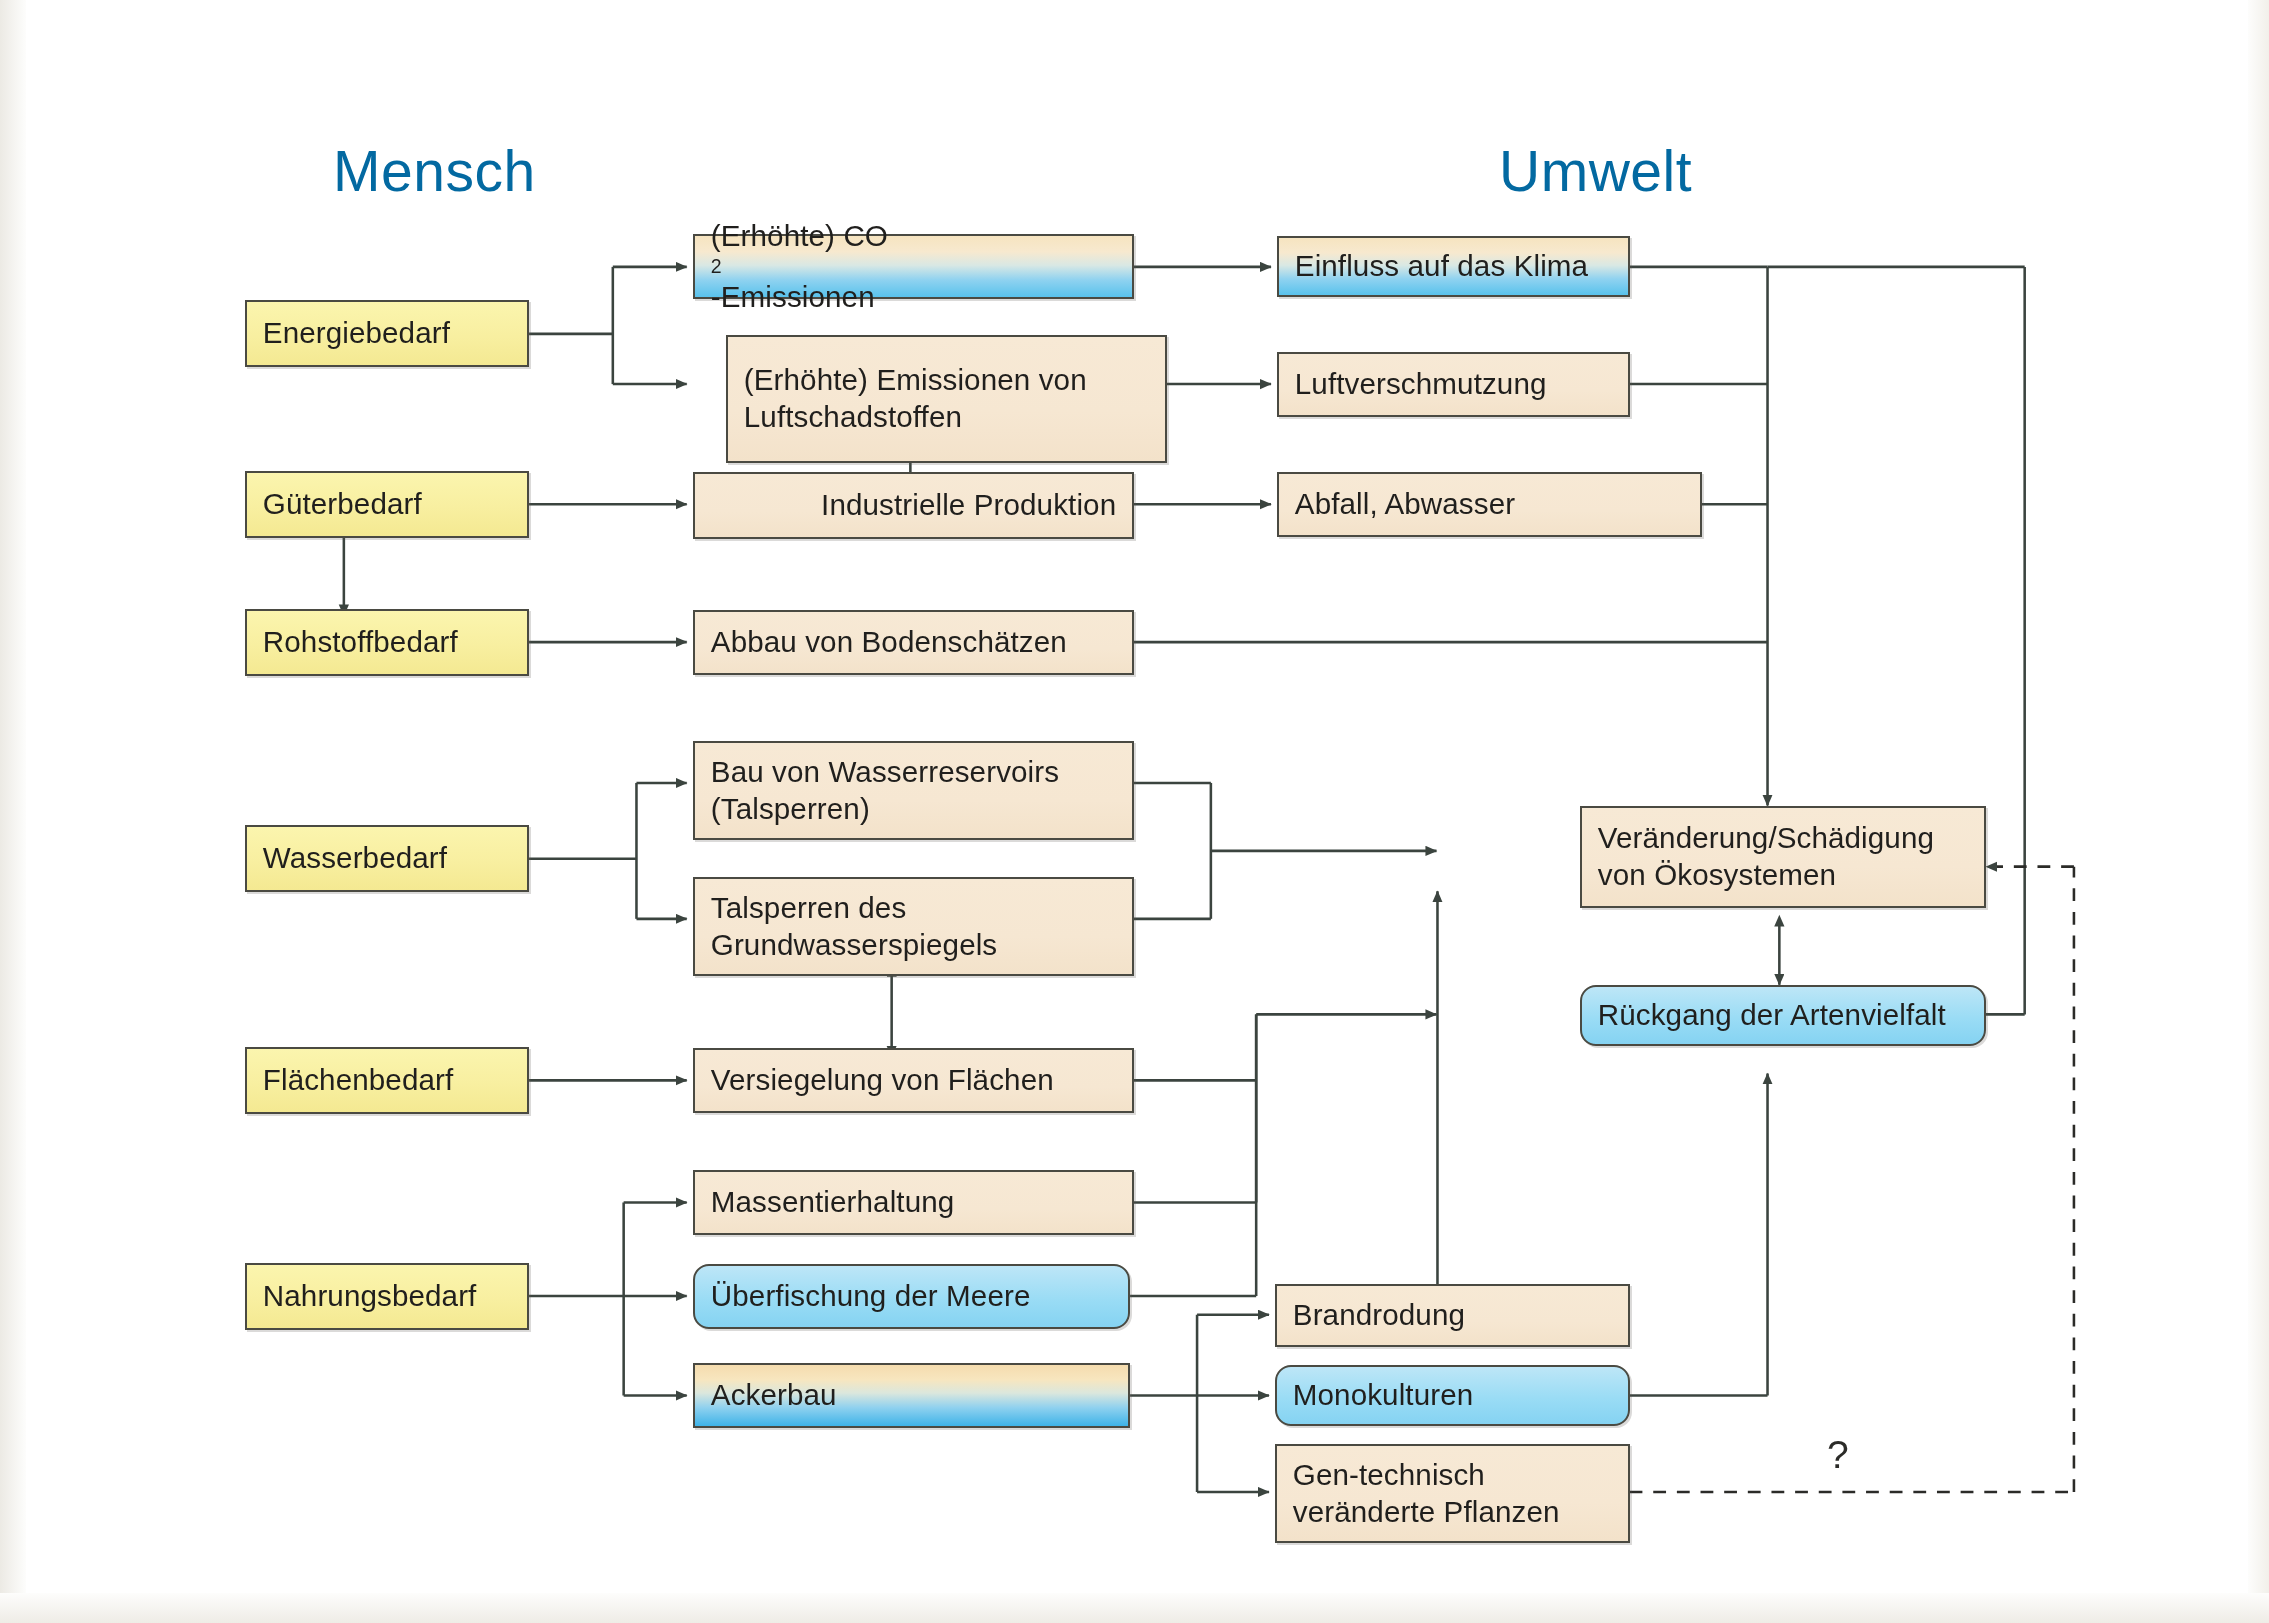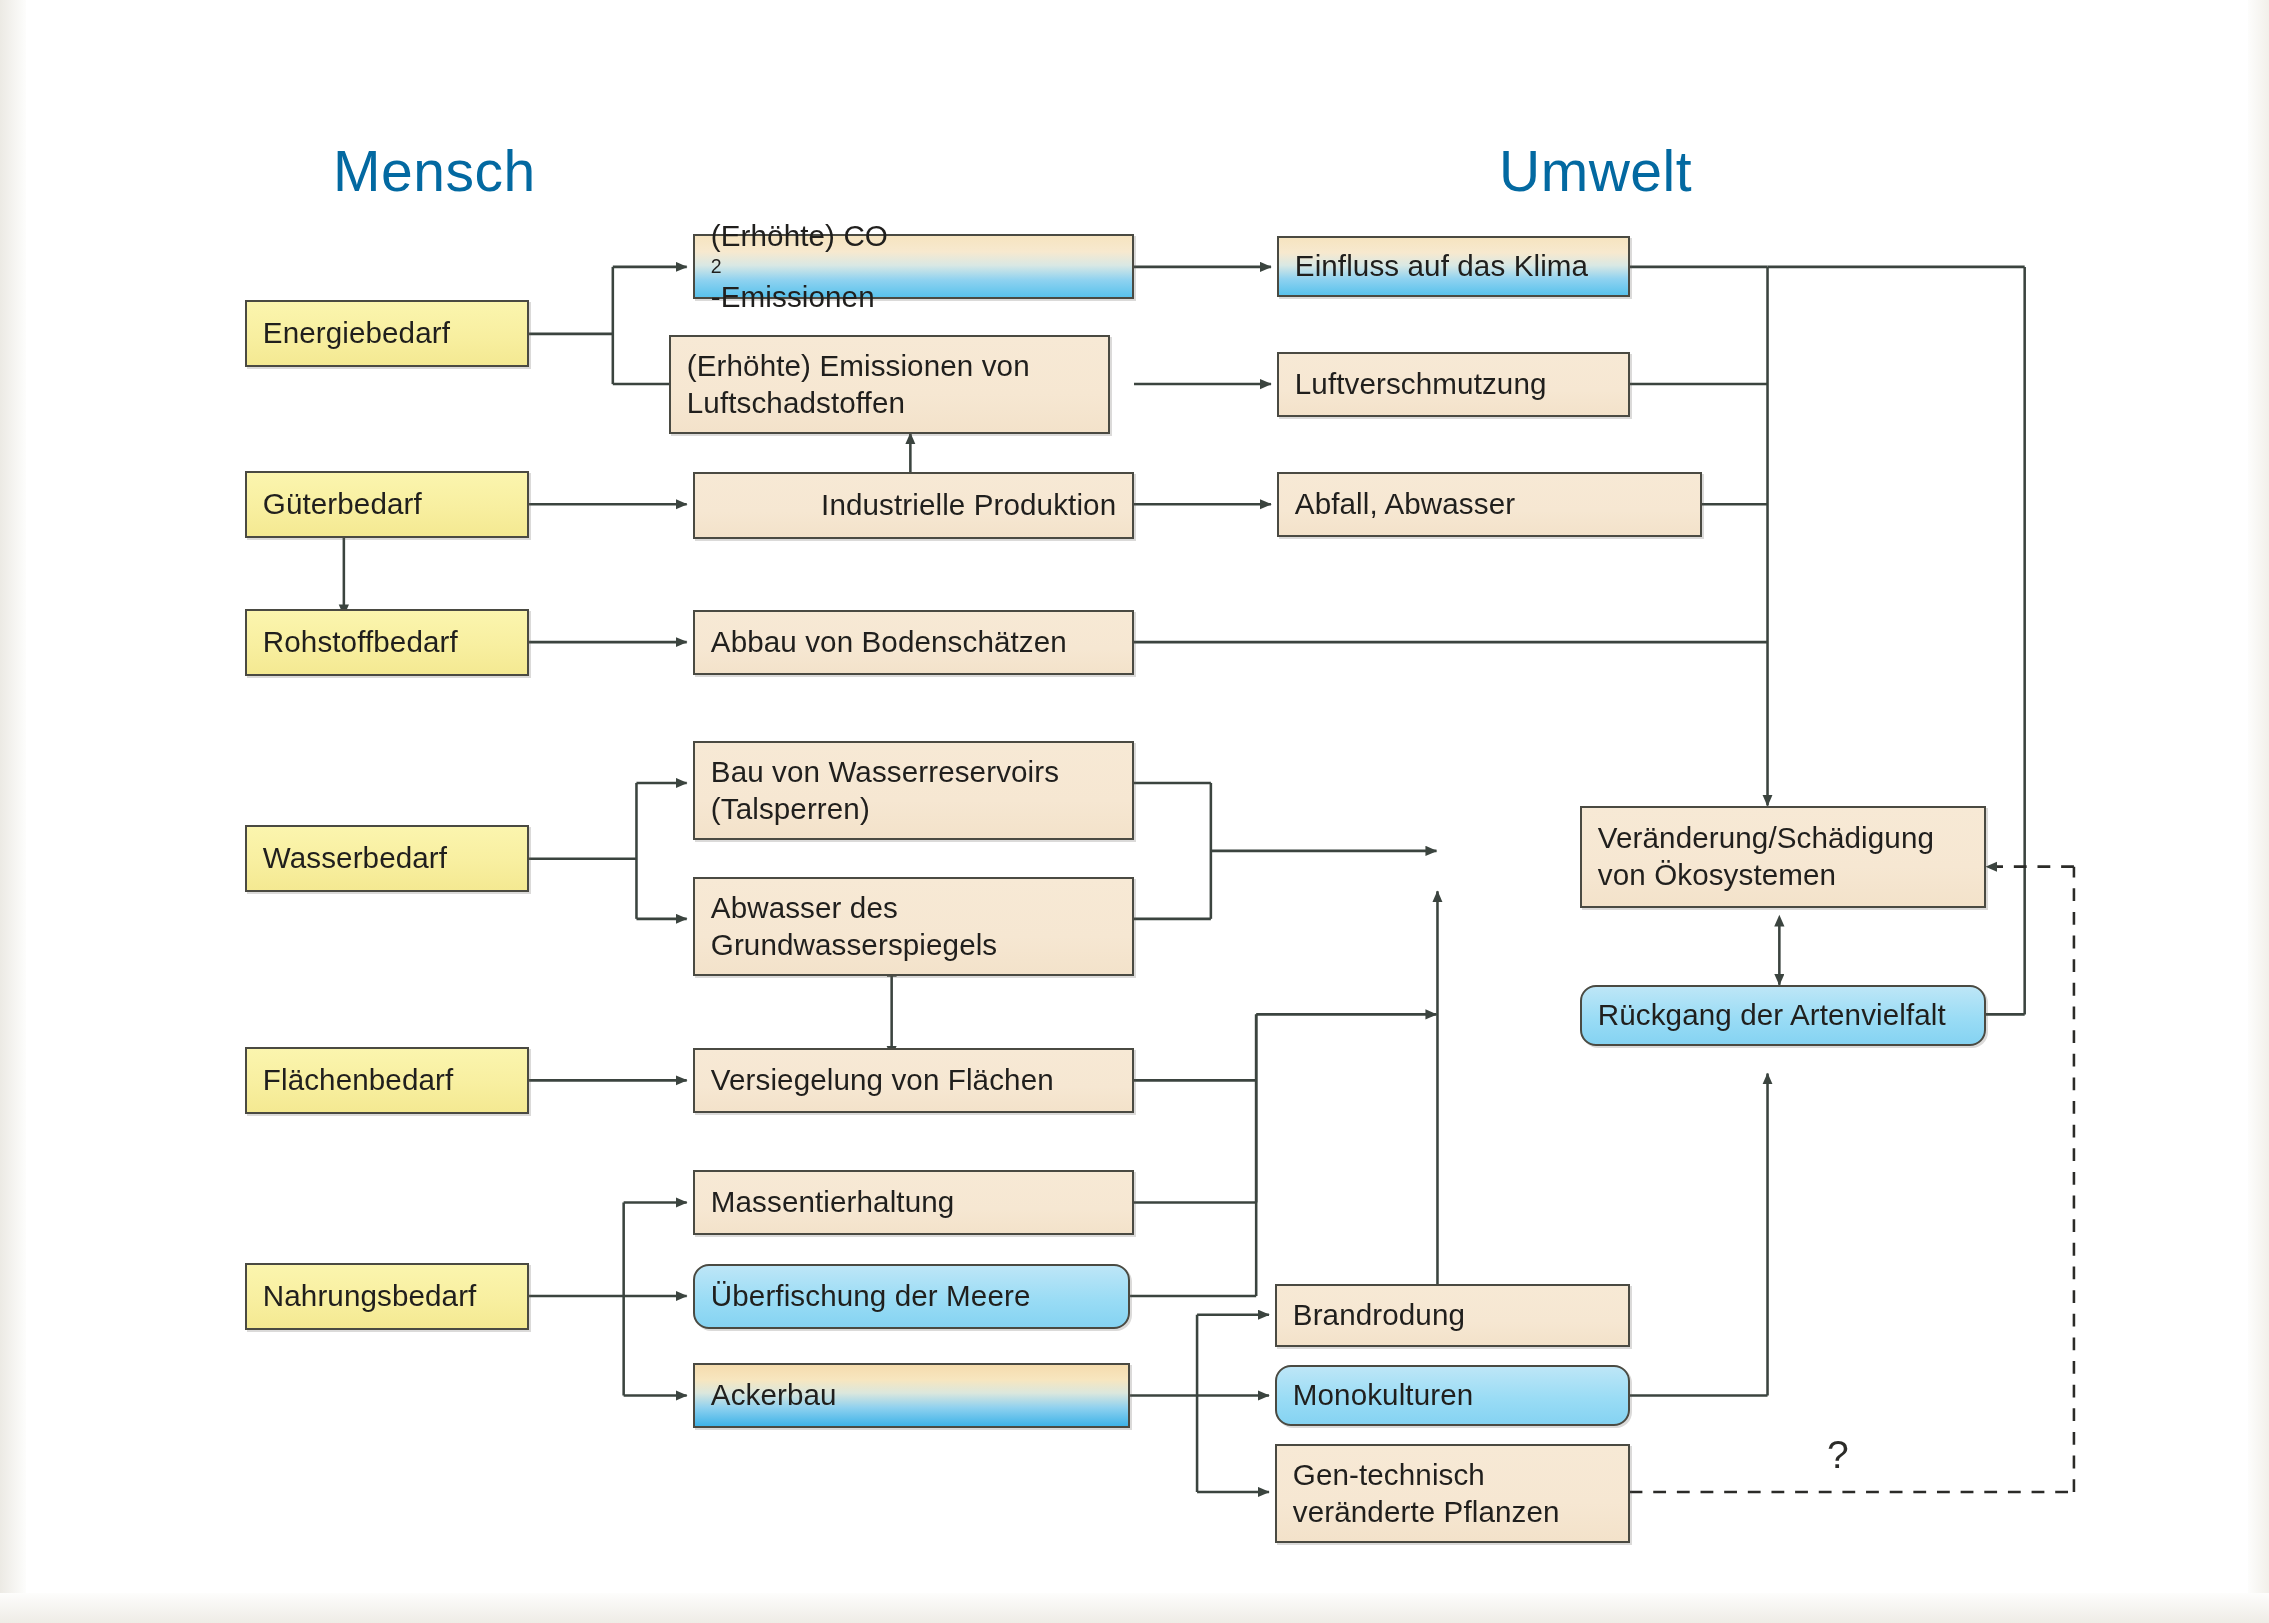--- a/index.html
+++ b/index.html
@@ -208,21 +208,21 @@
   </div>
 
   <div class="node fill-beige-blue" style="left:693px;top:234px;width:441px;height:65px;">
     <span>
         <span>(Erhöhte) CO</span>
         <span class="sub">2</span>
         <span>-Emissionen</span>
       </span>
   </div>
 
-  <div class="node fill-beige" style="left:669px;top:335px;width:441px;height:99px;">
+  <div class="node fill-beige" style="left:726px;top:335px;width:441px;height:128px;">
     <span>
       <span>(Erhöhte) Emissionen von</span>
       <span>Luftschadstoffen</span>
     </span>
   </div>
 
   <div class="node fill-beige" style="left:693px;top:472px;width:441px;height:67px;justify-content:flex-end;">
     <span>Industrielle Produktion</span>
   </div>
 
@@ -232,21 +232,21 @@
 
   <div class="node fill-beige" style="left:693px;top:741px;width:441px;height:99px;">
     <span>
       <span>Bau von Wasserreservoirs</span>
       <span>(Talsperren)</span>
     </span>
   </div>
 
   <div class="node fill-beige" style="left:693px;top:877px;width:441px;height:99px;">
     <span>
-      <span>Abwasser des</span>
+      <span>Talsperren des</span>
       <span>Grundwasserspiegels</span>
     </span>
   </div>
 
   <div class="node fill-beige" style="left:693px;top:1048px;width:441px;height:65px;">
     <span>Versiegelung von Flächen</span>
   </div>
 
   <div class="node fill-beige" style="left:693px;top:1170px;width:441px;height:65px;">
     <span>Massentierhaltung</span>

